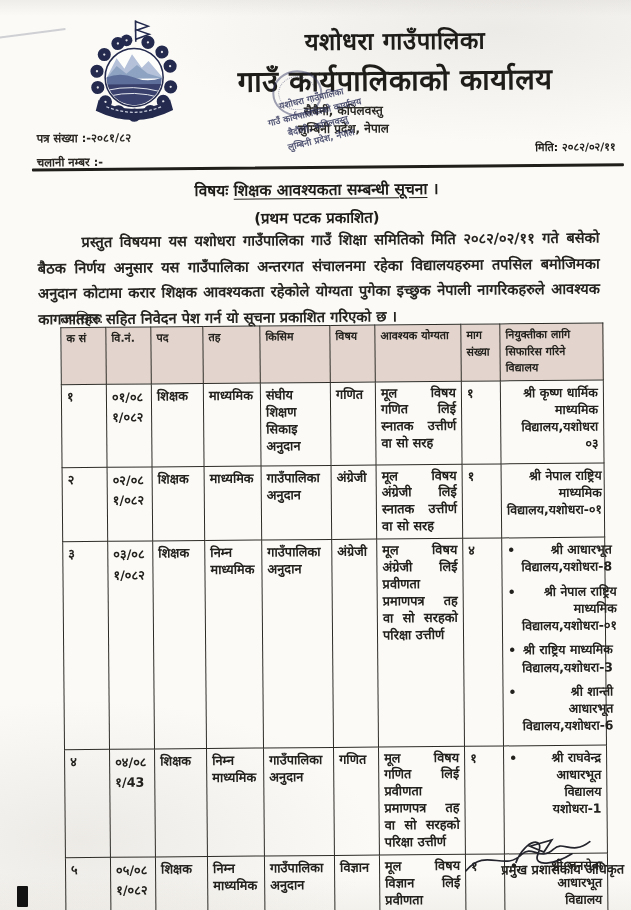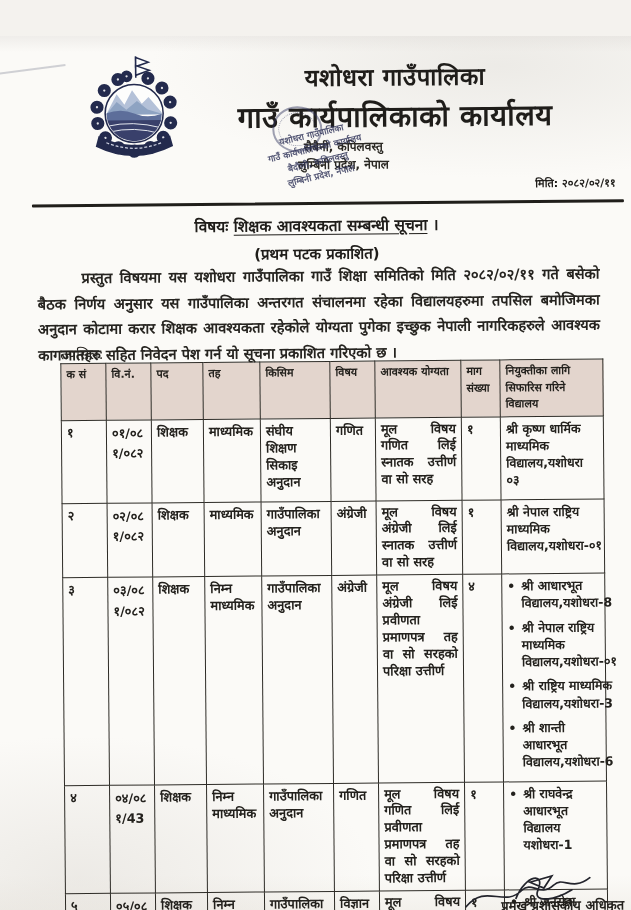--- a/index.html
+++ b/index.html
@@ -8,21 +8,20 @@
     font-family:"DejaVu Sans","Liberation Sans",sans-serif;
     color:#262420;
     position:relative;
   }
   .page{
     position:absolute;inset:0;
     background:
       radial-gradient(420px 200px at 80px 840px, rgba(210,205,198,.35), rgba(0,0,0,0) 70%),
       radial-gradient(500px 160px at 500px 30px, rgba(215,212,206,.4), rgba(0,0,0,0) 70%),
       linear-gradient(180deg,#efedea 0px,#fbfaf7 16px,#fbfaf7 96%,#f3f1ec 100%);
-    margin-top: 36px;
   }
   .tilt{position:absolute;inset:0;transform:rotate(-0.5deg);transform-origin:320px 60px;}
 
   
   .emblem{position:absolute;left:76px;top:16px;width:116px;height:112px;}
   .head-titles{position:absolute;left:188px;top:24px;width:414px;text-align:center;}
   .muni-name{margin:0;font-size:24px;font-weight:700;letter-spacing:.5px;color:#1f1d1a;}
   .office-name{margin:3px 0 0;font-size:29px;font-weight:700;letter-spacing:.5px;color:#1f1d1a;}
   .addr{margin-top:3px;transform:translateX(-52px);font-size:12px;font-weight:700;line-height:1.5;color:#2a2823;}
   .stamp-ring{position:absolute;left:272px;top:70px;width:46px;height:42px;border:2px solid rgba(44,49,90,.45);border-radius:50%;}
@@ -67,21 +66,21 @@
   }
   .notice th{background:#e3d5cd;font-weight:700;font-size:11px;line-height:1.5;}
   .notice tbody tr:nth-child(1) td{height:62px;}
   .notice tbody tr:nth-child(2) td{height:62px;}
   .notice tbody tr:nth-child(3) td{height:156px;}
   .notice tbody tr:nth-child(4) td{height:90px;}
   .notice tbody tr:nth-child(5) td{height:92px;}
   td[data-cell="advert_no"]{word-break:break-all;line-height:1.6;}
   td[data-cell="qualification"]{text-align:justify;line-height:1.32;}
   td[data-cell="schools"]{font-size:12.5px;}
-  .school-item{display:flex;gap:6px;margin-bottom:7px;line-height:1.38;}
+  .school-item{display:flex;gap:6px;margin-bottom:7px;line-height:1.38;text-align:right;}
   .school-item .bullet{flex:0 0 auto;}
   .school-item .school-name{flex:1 1 auto;}
 
   
   .sig-scribble{position:absolute;right:28px;top:836px;}
   .sig-label{position:absolute;right:14px;top:862px;font-size:13px;font-weight:700;color:#23211d;}
   .corner-artifact{position:absolute;left:17px;top:886px;width:11px;height:21px;background:#121212;border-radius:1px;}
 </style>
 </head>
 <body>
@@ -161,20 +160,24 @@
     </div>
 
     <div class="stamp-ring"></div>
     <div class="stamp-text">
       <div>यशोधरा गाउँपालिका</div>
       <div>गाउँ कार्यपालिकाको कार्यालय</div>
       <div>बैदौली, कपिलवस्तु</div>
       <div>लुम्बिनी प्रदेश, नेपाल</div>
     </div>
 
+    <div class="ref-left">
+      <div>पत्र संख्या :-२०८१/८२</div>
+      <div class="chalani">चलानी नम्बर :-</div>
+    </div>
     <div class="date-line">मिति: २०८२/०२/११</div>
     <div class="sep"></div>
 
     <div class="subject">
       <span>विषयः</span>
       <span class="ul">शिक्षक आवश्यकता सम्बन्धी सूचना</span>
       <span>।</span>
     </div>
     <div class="pub-note">(प्रथम पटक प्रकाशित)</div>
 

